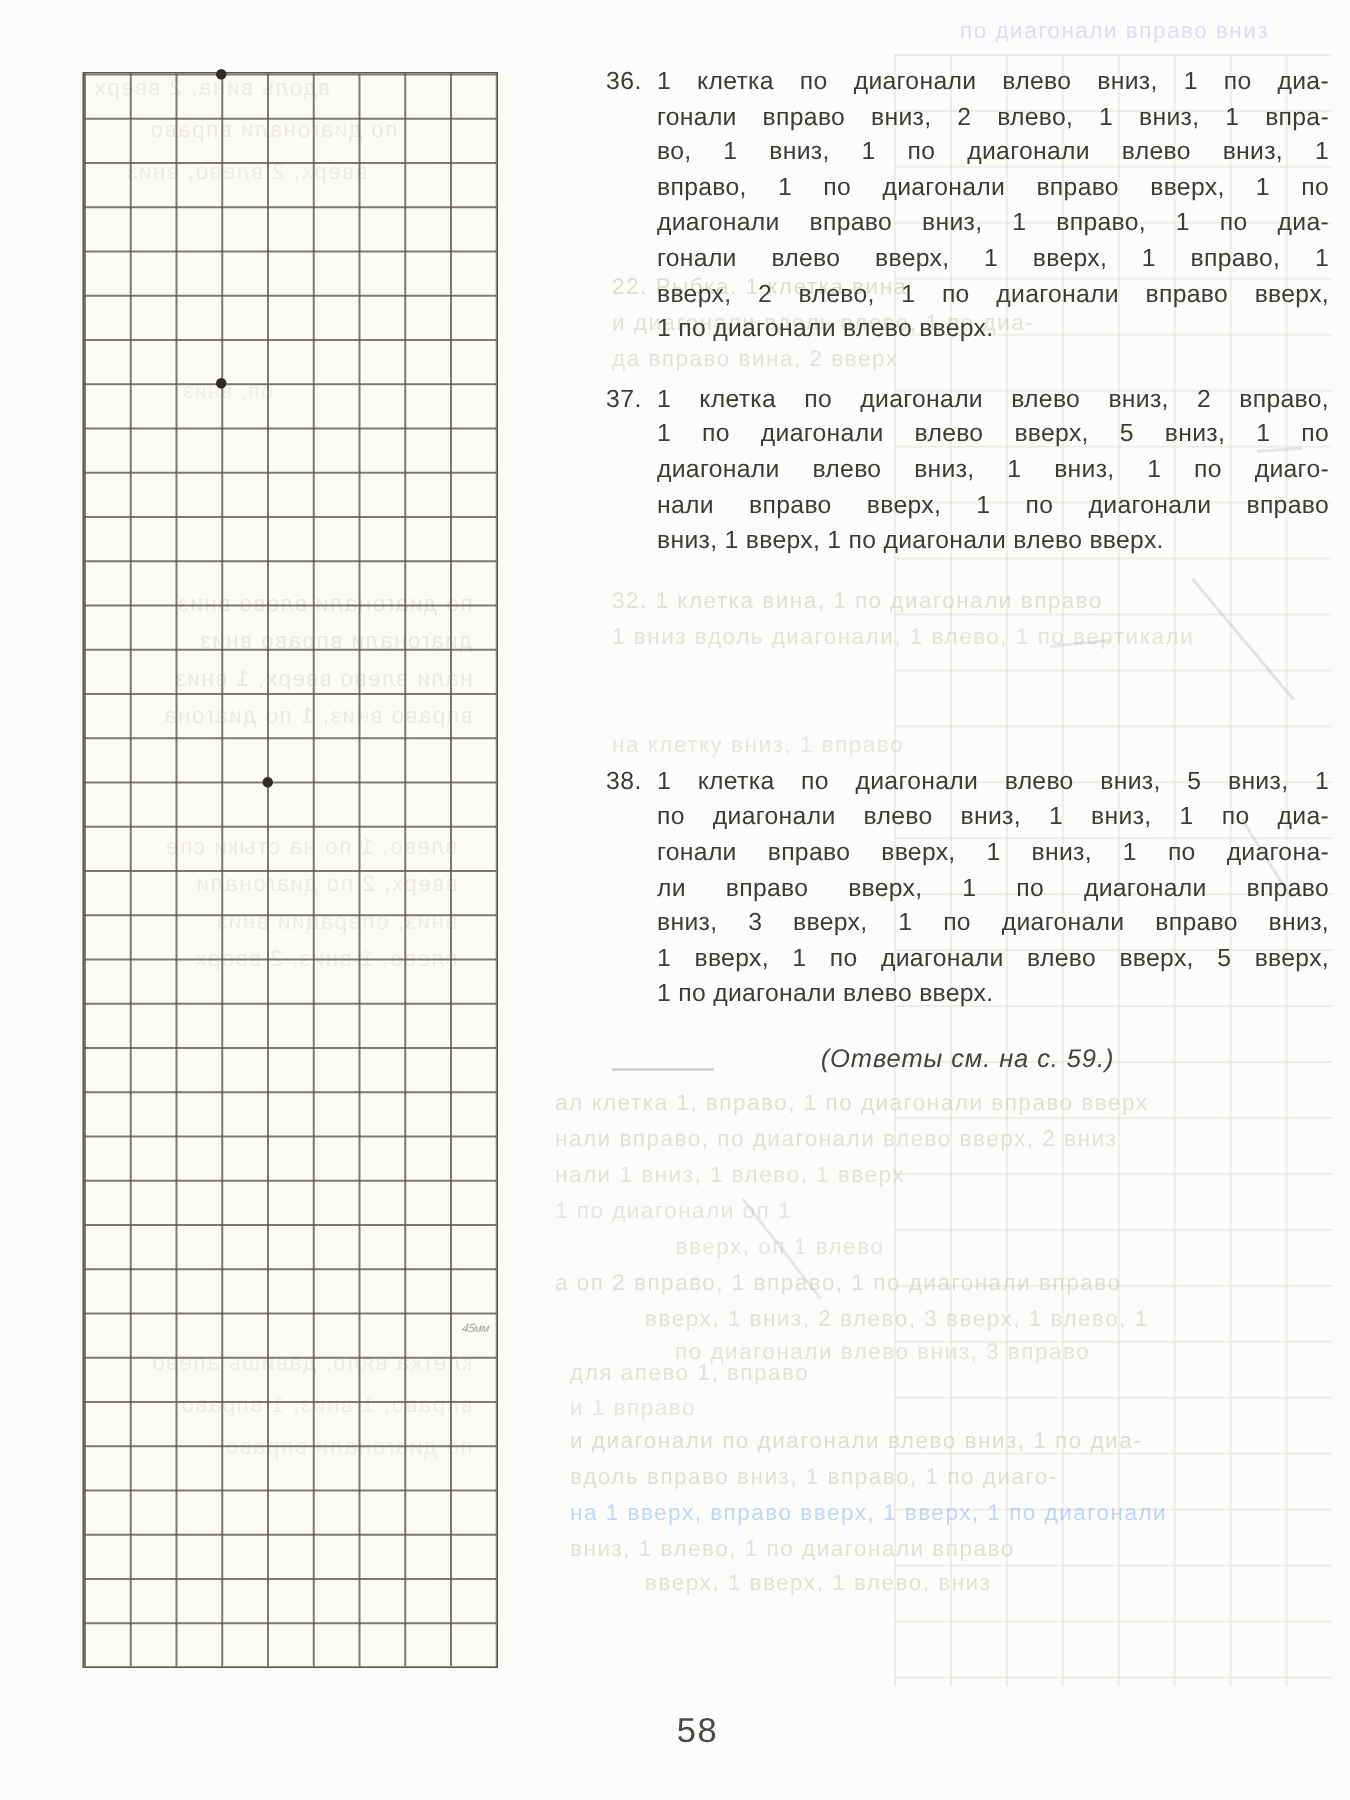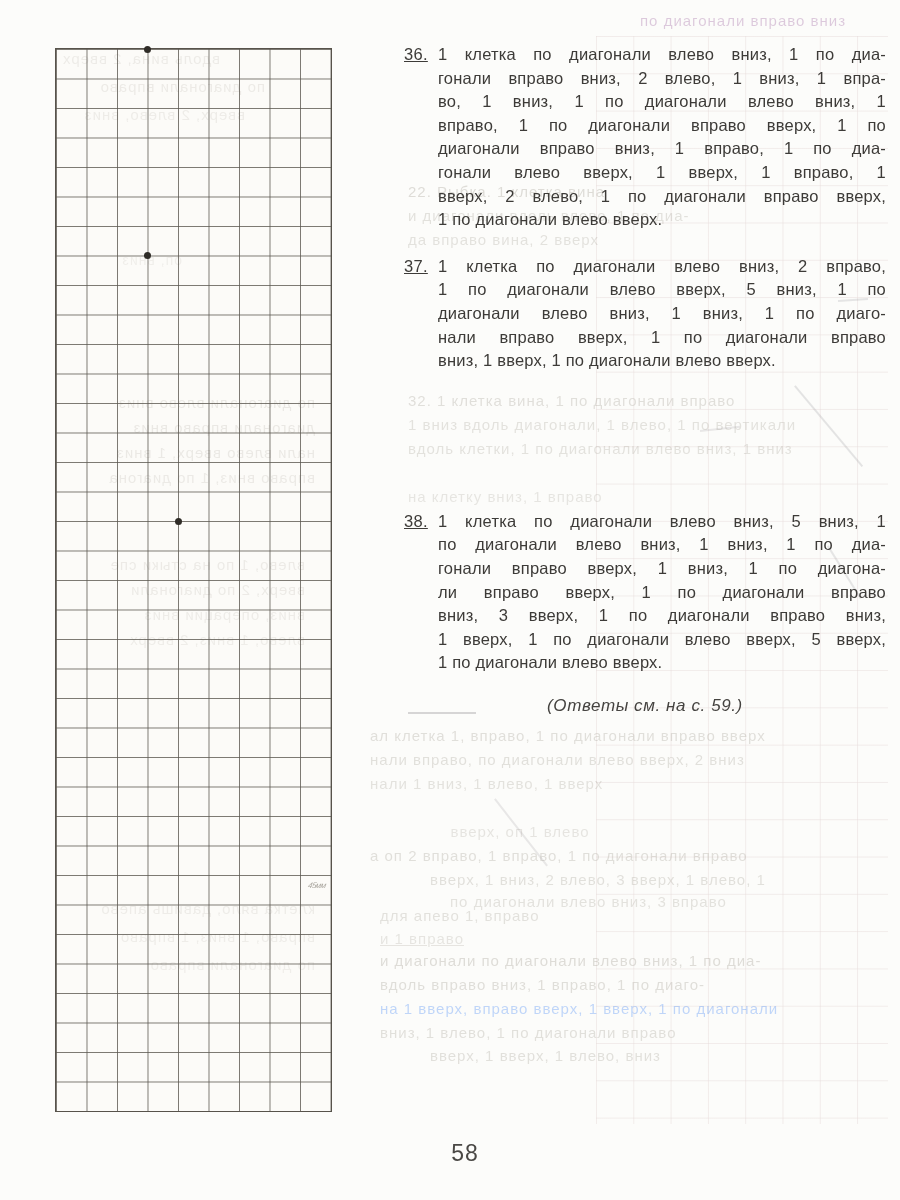--- a/index.html
+++ b/index.html
@@ -26,71 +26,71 @@
   .faint-grid{position:absolute;left:596px;top:36px;width:292px;height:1088px;opacity:.45;
     background-image:
       linear-gradient(to right, rgba(205,180,180,.5) 0 1px, transparent 1px 100%),
       linear-gradient(to bottom, rgba(205,180,180,.5) 0 1px, transparent 1px 100%);
     background-size:37.3px 37.3px;pointer-events:none;}
 
   
   .text-col{position:absolute;left:404px;top:43px;width:482px;}
   .exercise{position:relative;padding-left:34px;}
   .exercise .num{position:absolute;left:0;top:0;height:23.6px;line-height:23.6px;
-    font-size:16.5px;letter-spacing:.3px;text-decoration:underline;}
+    font-size:16.5px;letter-spacing:.3px;}
   .exercise .line{height:23.6px;line-height:23.6px;font-size:16.5px;letter-spacing:.2px;
     text-align:justify;text-align-last:justify;width:100%;}
   .exercise .line.last{text-align-last:left;}
   .answers-note{margin-top:21px;text-align:center;font-style:italic;font-size:17px;
     letter-spacing:.6px;color:#454340;}
 
   
   .page-number{position:absolute;left:420px;top:1140px;width:90px;text-align:center;
     font-size:23px;color:#4a4845;letter-spacing:1px;}
 </style>
 </head>
 <body>
 
 <div class="page">
 
   <div class="faint-grid"></div>
 
   <div class="ghost-layer" id="ghost-layer">
-      <div class="ghost-line" style="left: 640px; top: 12px; width: 244px; opacity: 0.22; font-size: 15px; color: #701a75;">по диагонали вправо вниз</div>
+      <div class="ghost-line" style="left: 640px; top: 12px; width: 244px; opacity: 0.22; font-size: 15px; color: #8b5cf6;">по диагонали вправо вниз</div>
       <div class="ghost-line mirror" style="left: 60px; top: 50px; width: 160px; opacity: 0.4; font-size: 15px; color: rgb(162, 157, 146);">вдоль вина, 2 вверх</div>
       <div class="ghost-line mirror" style="left: 60px; top: 78px; width: 205px; opacity: 0.42; font-size: 15px; color: rgb(162, 157, 146);">по диагонали вправо</div>
       <div class="ghost-line mirror" style="left: 60px; top: 106px; width: 185px; opacity: 0.38; font-size: 15px; color: rgb(162, 157, 146);">вверх, 2 влево, вниз</div>
       <div class="ghost-line" style="left: 408px; top: 183px; width: 300px; opacity: 0.33; font-size: 15px; color: rgb(162, 157, 146);">22. Рыбка. 1 клетка вина</div>
       <div class="ghost-line" style="left: 408px; top: 207px; width: 430px; opacity: 0.28; font-size: 15px; color: rgb(162, 157, 146);">и диагонали вдоль влево, 1 по диа-</div>
       <div class="ghost-line" style="left: 408px; top: 231px; width: 310px; opacity: 0.27; font-size: 15px; color: rgb(162, 157, 146);">да вправо вина, 2 вверх</div>
       <div class="ghost-line mirror" style="left: 62px; top: 252px; width: 120px; opacity: 0.32; font-size: 14px; color: rgb(162, 157, 146);">оп, вниз</div>
       <div class="ghost-line mirror" style="left: 60px; top: 394px; width: 255px; opacity: 0.48; font-size: 15px; color: rgb(162, 157, 146);">по диагонали влево вниз</div>
       <div class="ghost-line mirror" style="left: 60px; top: 419px; width: 255px; opacity: 0.48; font-size: 15px; color: rgb(162, 157, 146);">диагонали вправо вниз</div>
       <div class="ghost-line mirror" style="left: 60px; top: 444px; width: 255px; opacity: 0.46; font-size: 15px; color: rgb(162, 157, 146);">нали влево вверх, 1 вниз</div>
       <div class="ghost-line mirror" style="left: 60px; top: 469px; width: 255px; opacity: 0.44; font-size: 15px; color: rgb(162, 157, 146);">вправо вниз, 1 по диагона</div>
       <div class="ghost-line" style="left: 408px; top: 392px; width: 470px; opacity: 0.3; font-size: 15px; color: rgb(162, 157, 146);">32. 1 клетка вина, 1 по диагонали вправо</div>
       <div class="ghost-line" style="left: 408px; top: 416px; width: 470px; opacity: 0.27; font-size: 15px; color: rgb(162, 157, 146);">1 вниз вдоль диагонали, 1 влево, 1 по вертикали</div>
-      <div class="ghost-line" style="left: 408px; top: 440px; width: 470px; opacity: 0.27; font-size: 15px; color: rgb(162, 157, 146);">вдоль клетки, 1 по диагонали влево вниз, 1 вниз</div>
       <div class="ghost-line" style="left: 408px; top: 488px; width: 300px; opacity: 0.23; font-size: 15px; color: rgb(162, 157, 146);">на клетку вниз, 1 вправо</div>
       <div class="ghost-line mirror" style="left: 60px; top: 556px; width: 245px; opacity: 0.42; font-size: 15px; color: rgb(162, 157, 146);">влево, 1 по на стыки спе</div>
       <div class="ghost-line mirror" style="left: 60px; top: 581px; width: 245px; opacity: 0.42; font-size: 15px; color: rgb(162, 157, 146);">вверх, 2 по диагонали</div>
       <div class="ghost-line mirror" style="left: 60px; top: 606px; width: 245px; opacity: 0.38; font-size: 15px; color: rgb(162, 157, 146);">вниз, операции вниз</div>
       <div class="ghost-line mirror" style="left: 60px; top: 631px; width: 245px; opacity: 0.36; font-size: 15px; color: rgb(162, 157, 146);">влево, 1 вниз, 2 вверх</div>
       <div class="ghost-line" style="left: 370px; top: 727px; width: 512px; opacity: 0.3; font-size: 15px; color: rgb(162, 157, 146);">ал клетка 1, вправо, 1 по диагонали вправо вверх</div>
       <div class="ghost-line" style="left: 370px; top: 751px; width: 512px; opacity: 0.29; font-size: 15px; color: rgb(162, 157, 146);">нали вправо, по диагонали влево вверх, 2 вниз</div>
       <div class="ghost-line" style="left: 370px; top: 775px; width: 440px; opacity: 0.27; font-size: 15px; color: rgb(162, 157, 146);">нали 1 вниз, 1 влево, 1 вверх</div>
+      <div class="ghost-line" style="left: 370px; top: 799px; width: 300px; opacity: 0.24; font-size: 15px; color: rgb(162, 157, 146);">1 по диагонали оп 1</div>
       <div class="ghost-line" style="left: 370px; top: 823px; width: 300px; opacity: 0.24; font-size: 15px; color: rgb(162, 157, 146); text-align: center;">вверх, оп 1 влево</div>
       <div class="ghost-line" style="left: 370px; top: 847px; width: 505px; opacity: 0.3; font-size: 15px; color: rgb(162, 157, 146);">а оп 2 вправо, 1 вправо, 1 по диагонали вправо</div>
       <div class="ghost-line" style="left: 430px; top: 871px; width: 445px; opacity: 0.29; font-size: 15px; color: rgb(162, 157, 146);">вверх, 1 вниз, 2 влево, 3 вверх, 1 влево, 1</div>
       <div class="ghost-line" style="left: 450px; top: 893px; width: 310px; opacity: 0.27; font-size: 15px; color: rgb(162, 157, 146);">по диагонали влево вниз, 3 вправо</div>
       <div class="ghost-line mirror" style="left: 60px; top: 900px; width: 255px; opacity: 0.38; font-size: 15px; color: rgb(162, 157, 146);">клетка вяло, давишь апево</div>
       <div class="ghost-line mirror" style="left: 60px; top: 928px; width: 255px; opacity: 0.36; font-size: 15px; color: rgb(162, 157, 146);">вправо, 1 вниз, 1 вправо</div>
       <div class="ghost-line mirror" style="left: 60px; top: 956px; width: 255px; opacity: 0.32; font-size: 15px; color: rgb(162, 157, 146);">по диагонали вправо</div>
       <div class="ghost-line" style="left: 380px; top: 907px; width: 240px; opacity: 0.28; font-size: 15px; color: rgb(162, 157, 146);">для апево 1, вправо</div>
-      <div class="ghost-line" style="left: 380px; top: 930px; width: 200px; opacity: 0.24; font-size: 15px; color: rgb(162, 157, 146); text-decoration: underline;">и 1 вправо</div>
+      <div class="ghost-line" style="left: 380px; top: 930px; width: 200px; opacity: 0.24; font-size: 15px; color: rgb(162, 157, 146);">и 1 вправо</div>
       <div class="ghost-line" style="left: 380px; top: 952px; width: 505px; opacity: 0.33; font-size: 15px; color: rgb(162, 157, 146);">и диагонали по диагонали влево вниз, 1 по диа-</div>
       <div class="ghost-line" style="left: 380px; top: 976px; width: 505px; opacity: 0.31; font-size: 15px; color: rgb(162, 157, 146);">вдоль вправо вниз, 1 вправо, 1 по диаго-</div>
       <div class="ghost-line" style="left: 380px; top: 1000px; width: 505px; opacity: 0.31; font-size: 15px; color: #3b82f6;">на 1 вверх, вправо вверх, 1 вверх, 1 по диагонали</div>
       <div class="ghost-line" style="left: 380px; top: 1024px; width: 505px; opacity: 0.29; font-size: 15px; color: rgb(162, 157, 146);">вниз, 1 влево, 1 по диагонали вправо</div>
       <div class="ghost-line" style="left: 430px; top: 1047px; width: 345px; opacity: 0.29; font-size: 15px; color: rgb(162, 157, 146);">вверх, 1 вверх, 1 влево, вниз</div>
       <div class="ghost-stroke" style="left: 795px; top: 385px; width: 105px; opacity: 0.22; transform: rotate(50deg);"></div>
       <div class="ghost-stroke" style="left: 828px; top: 545px; width: 62px; opacity: 0.2; transform: rotate(58deg);"></div>
       <div class="ghost-stroke" style="left: 700px; top: 430px; width: 40px; opacity: 0.18; transform: rotate(-6deg);"></div>
       <div class="ghost-stroke" style="left: 838px; top: 300px; width: 30px; opacity: 0.2; transform: rotate(-4deg);"></div>
       <div class="ghost-stroke" style="left: 495px; top: 798px; width: 85px; opacity: 0.18; transform: rotate(52deg);"></div>

